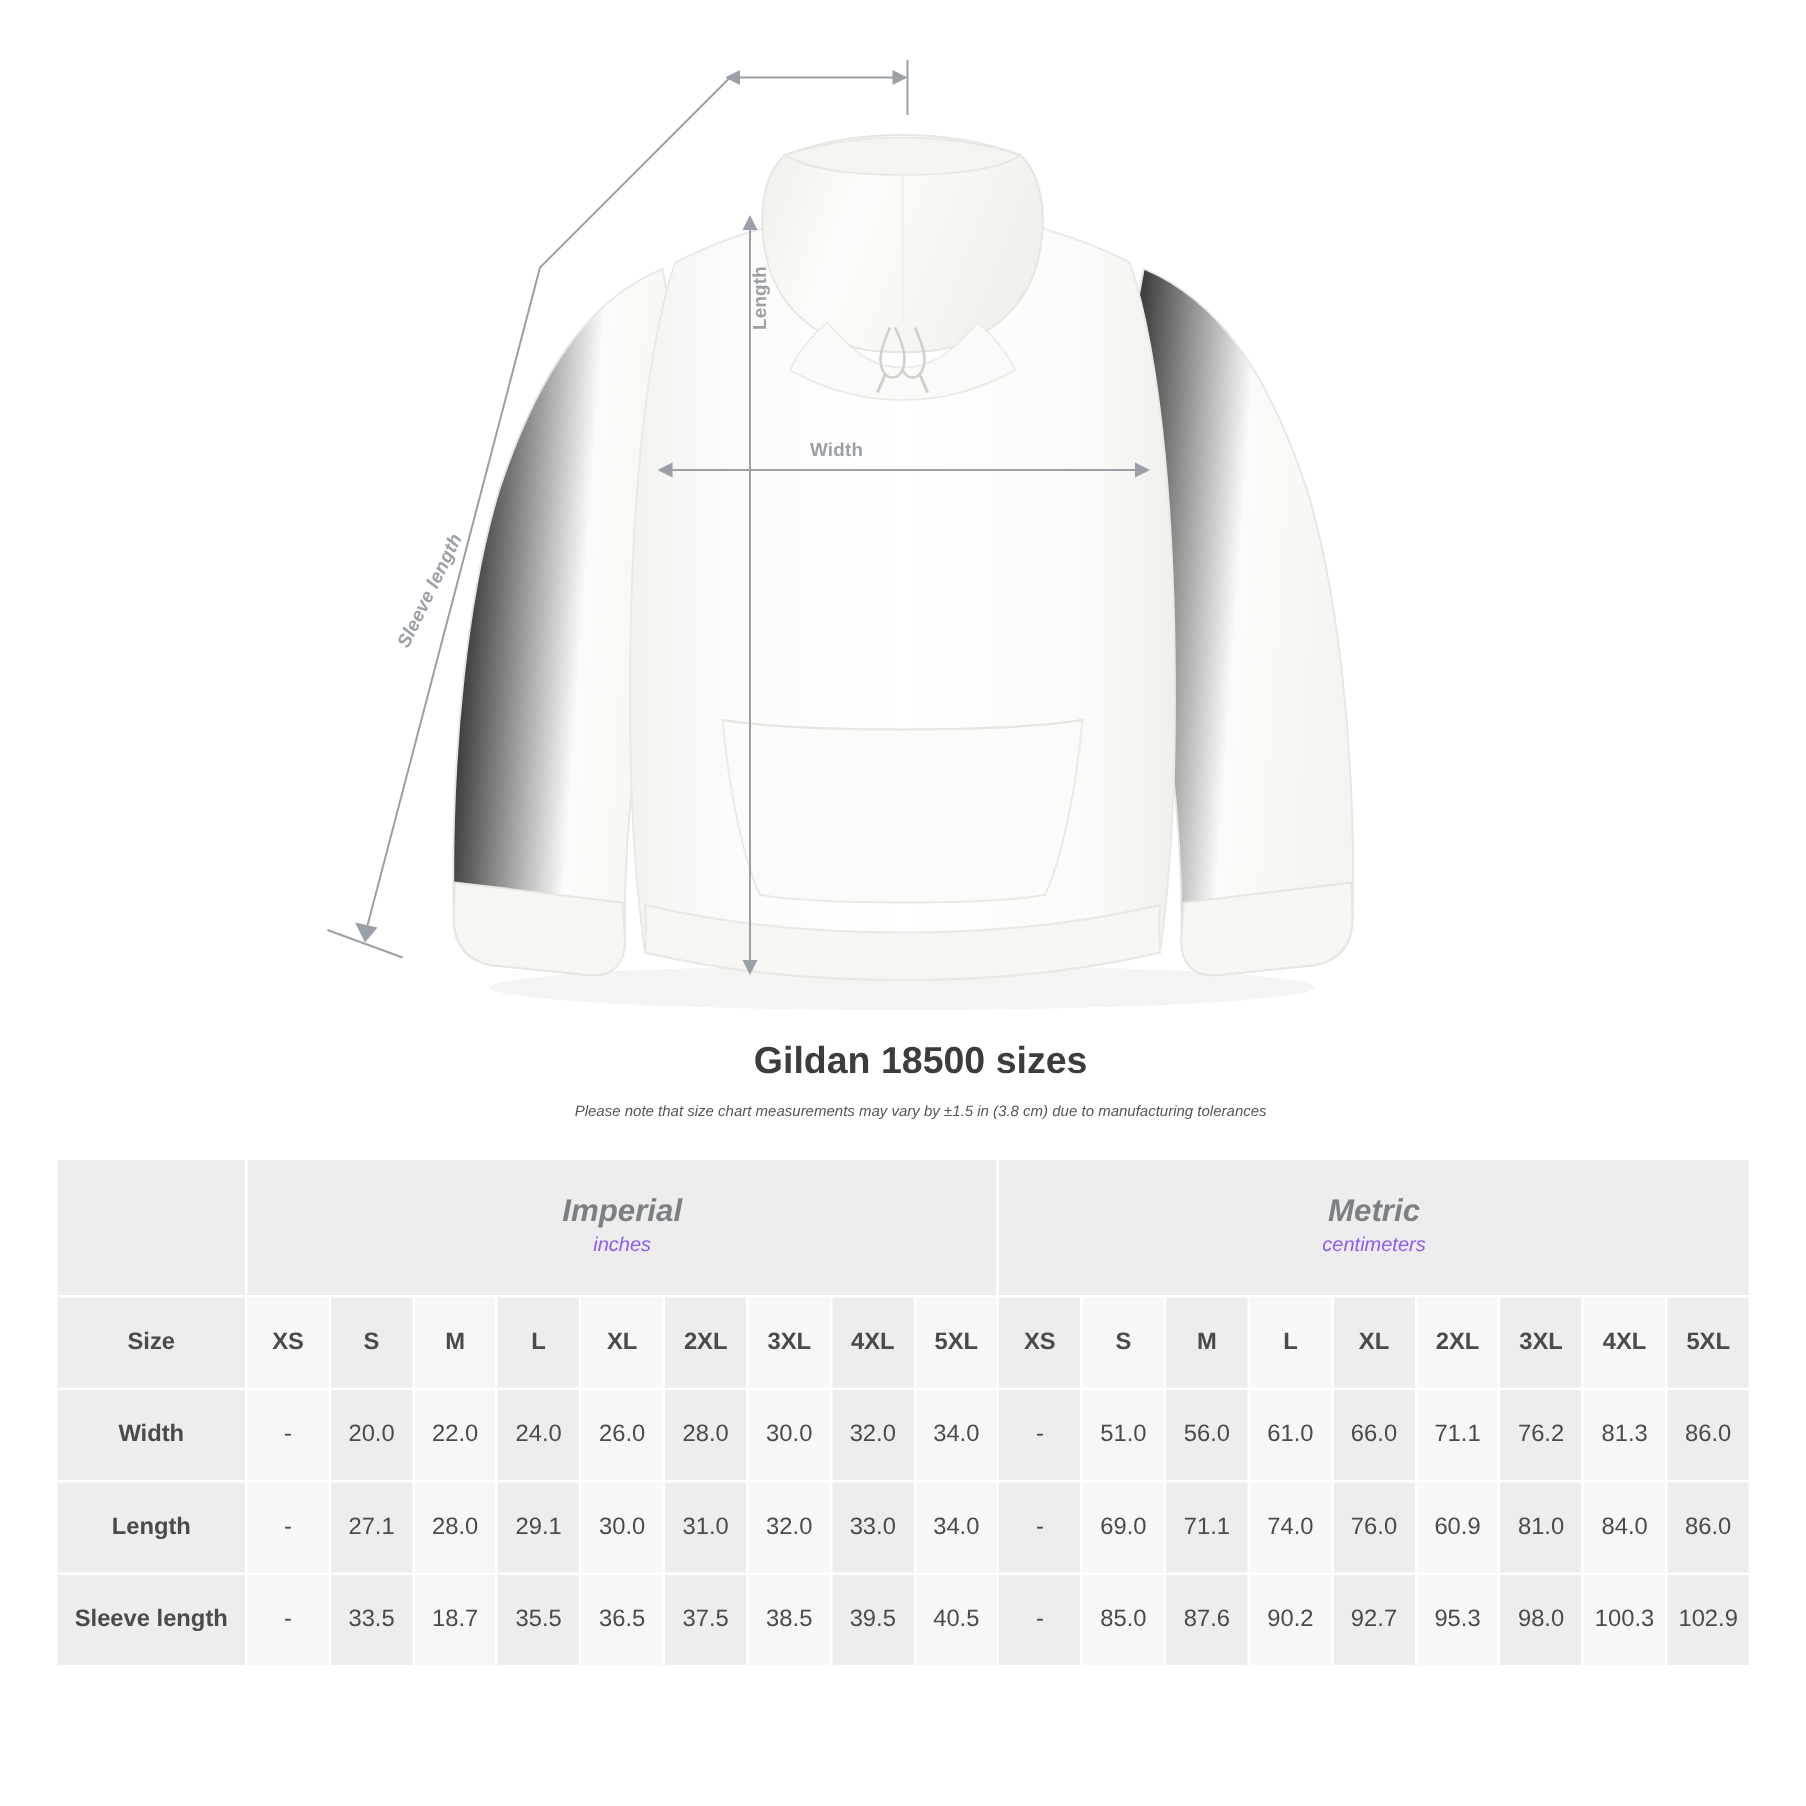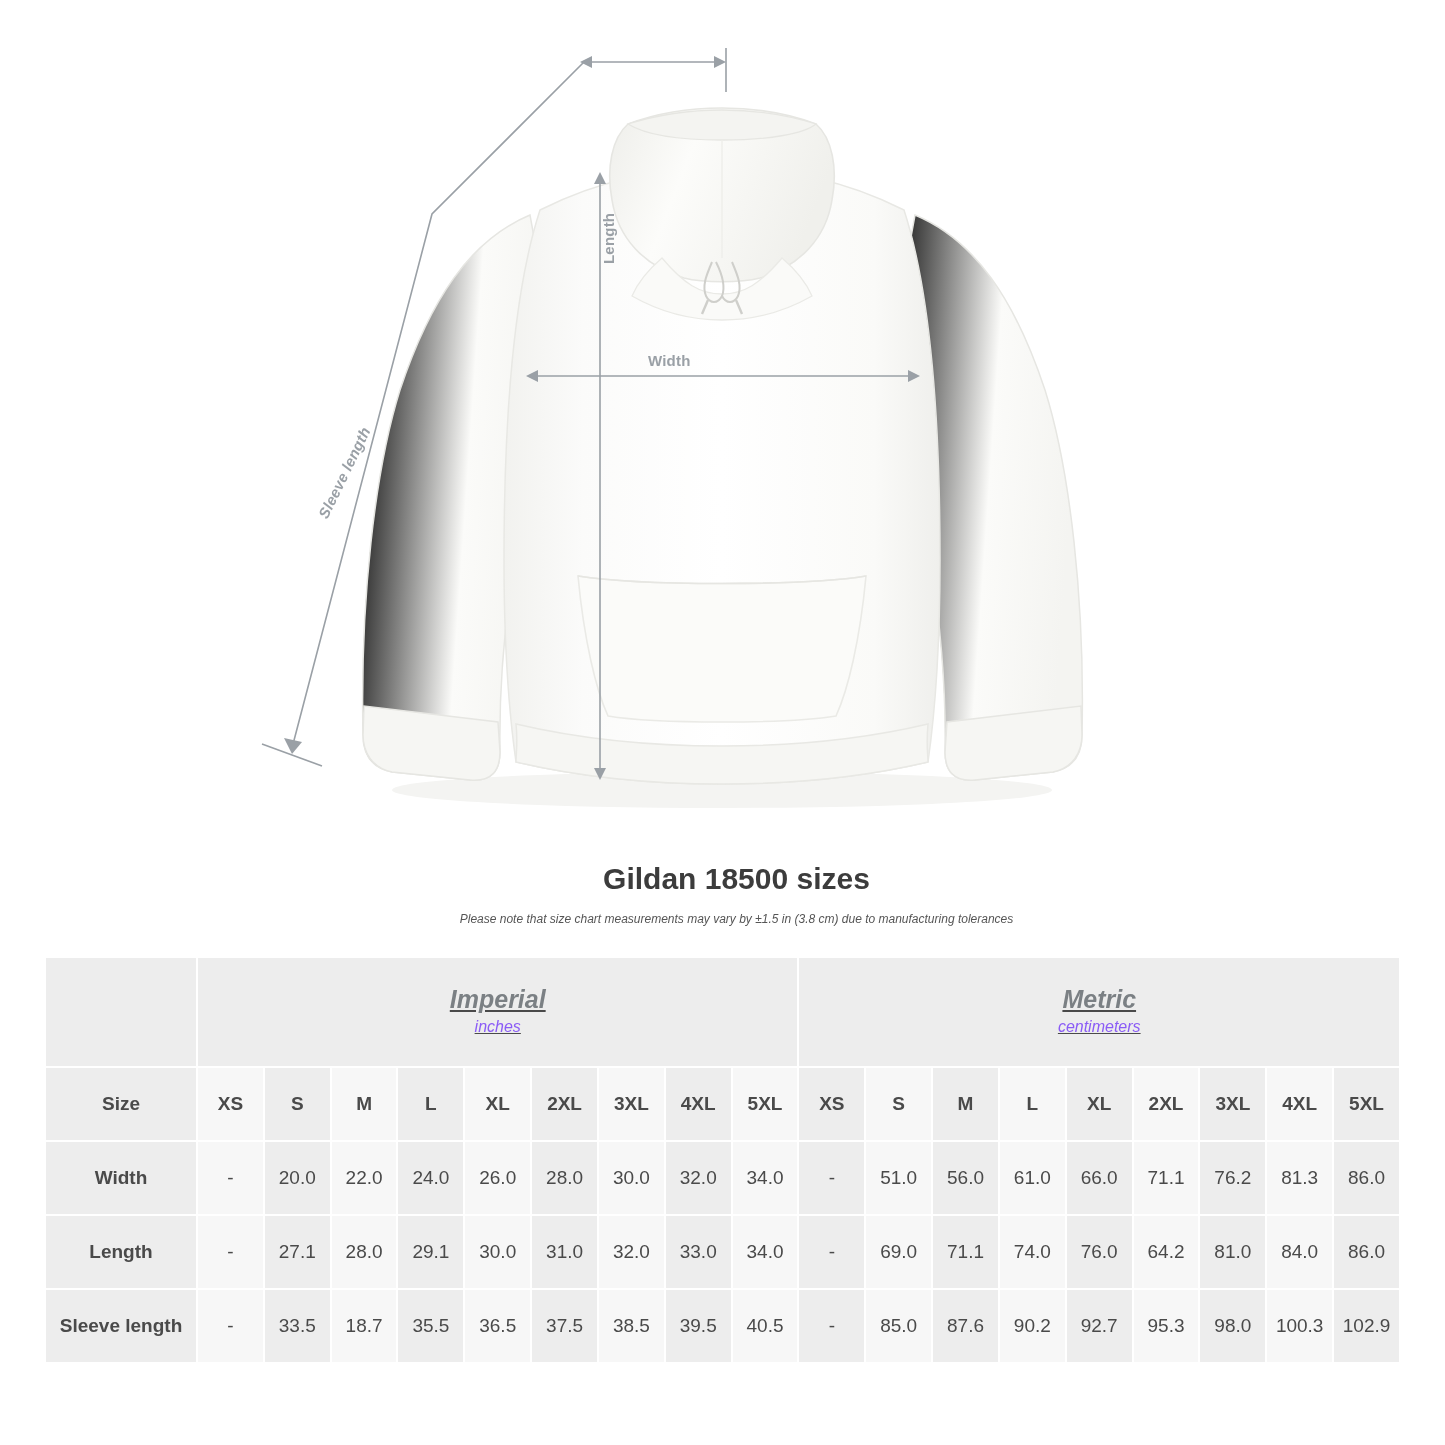--- a/index.html
+++ b/index.html
@@ -67,21 +67,21 @@
     top: 504px;
     transform: rotate(-64deg);
     transform-origin: left bottom;
     white-space: nowrap;
     font-style: italic;
   }
 
   
   .title-block {
     text-align: center;
-    margin-top: 32px;
+    margin-top: 2px;
     padding-left: 28px;
   }
   .chart-title {
     font-size: 30px;
     font-weight: bold;
     color: #3c3c3c;
     margin: 0 0 16px 0;
   }
   .chart-note {
     font-size: 12px;
@@ -106,21 +106,20 @@
     text-align: center;
     vertical-align: middle;
     font-size: 19px;
     color: #4a4a4a;
     padding: 0;
     height: 72px;
   }
   .unit-head {
     height: 108px !important;
     background: #ededed;
-    text-decoration: underline;
   }
   .unit-system {
     font-size: 25px;
     font-style: italic;
     font-weight: bold;
     color: #7b8084;
     line-height: 1.2;
   }
   .unit-sub {
     font-size: 16px;
@@ -305,21 +304,21 @@
           <td class="cell-alt">30.0</td>
           <td>31.0</td>
           <td class="cell-alt">32.0</td>
           <td>33.0</td>
           <td class="cell-alt">34.0</td>
           <td>-</td>
           <td class="cell-alt">69.0</td>
           <td>71.1</td>
           <td class="cell-alt">74.0</td>
           <td>76.0</td>
-          <td class="cell-alt">64.2</td>
+          <td class="cell-alt">60.9</td>
           <td>81.0</td>
           <td class="cell-alt">84.0</td>
           <td>86.0</td>
         </tr>
 
         <tr>
           <td class="row-head size-col">Sleeve length</td>
           <td class="cell-alt">-</td>
           <td>33.5</td>
           <td class="cell-alt">18.7</td>

